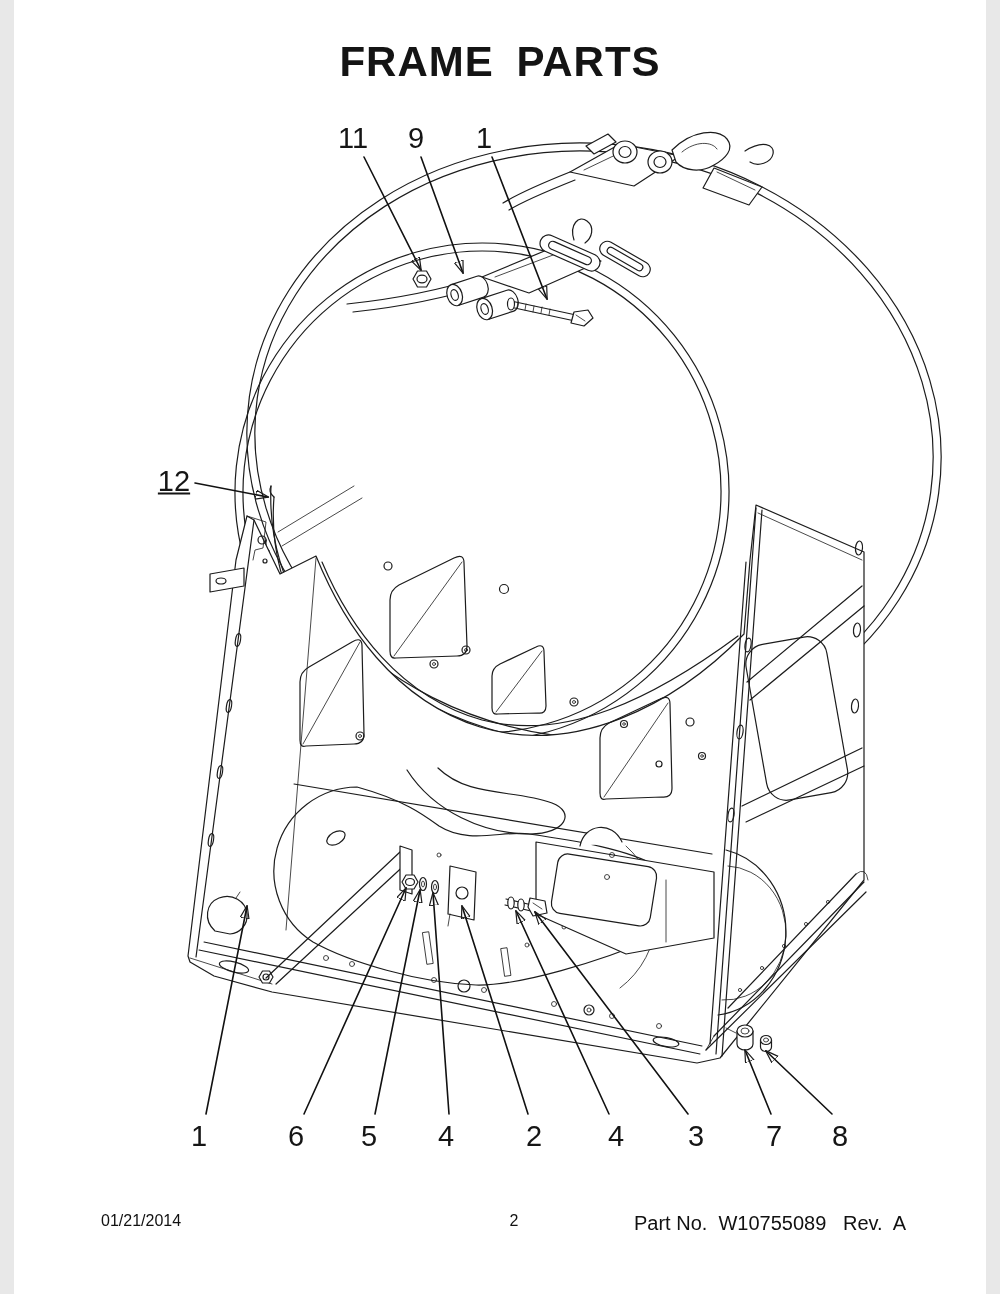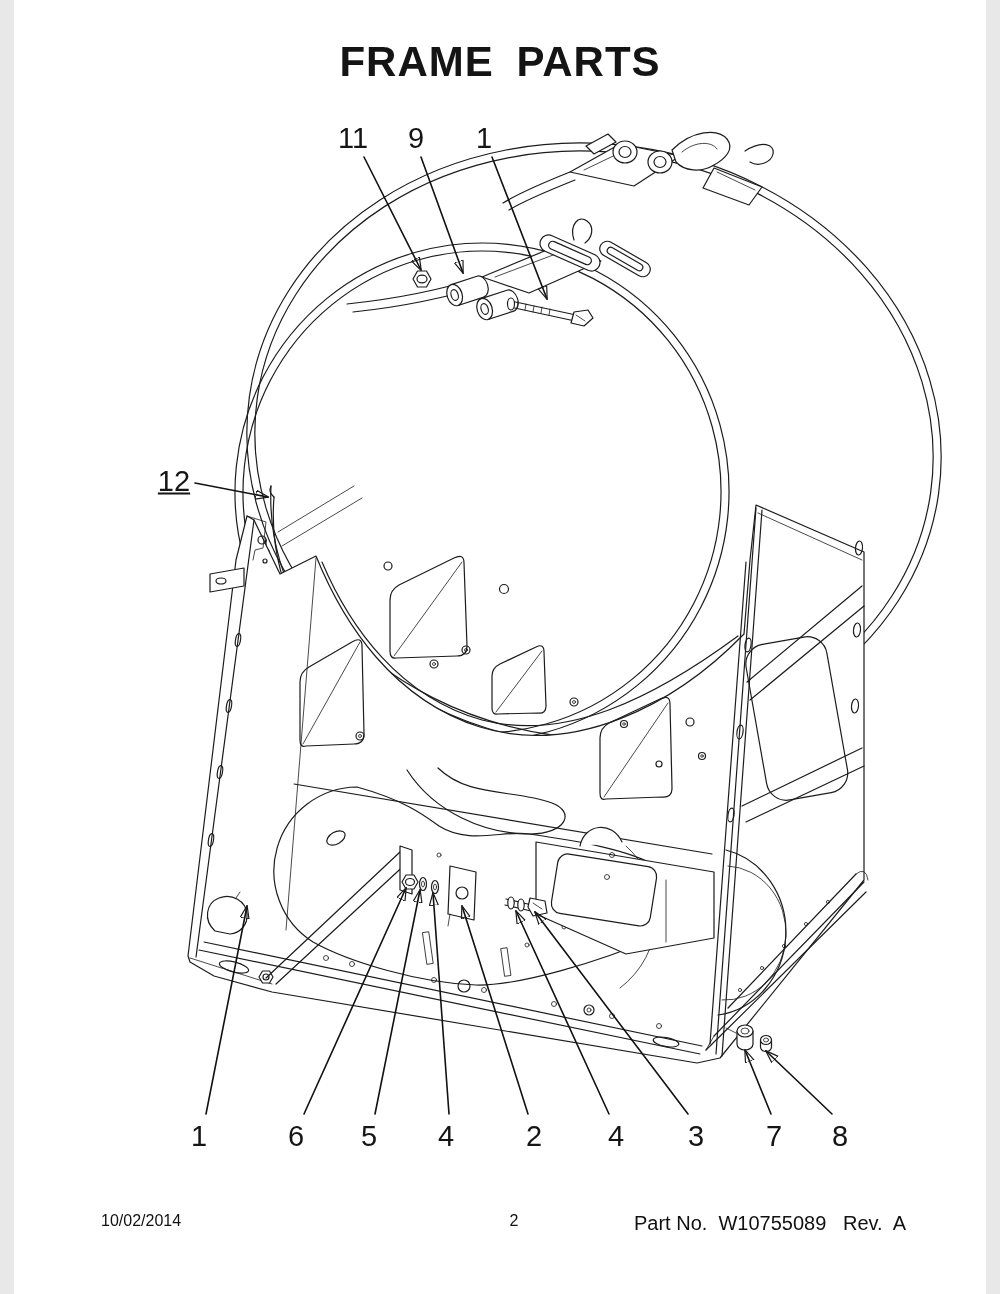--- a/index.html
+++ b/index.html
@@ -310,16 +310,16 @@
       <div class="callout" style="left: 282px; top: 1136px;">6</div>
       <div class="callout" style="left: 355px; top: 1136px;">5</div>
       <div class="callout" style="left: 432px; top: 1136px;">4</div>
       <div class="callout" style="left: 520px; top: 1136px;">2</div>
       <div class="callout" style="left: 602px; top: 1136px;">4</div>
       <div class="callout" style="left: 682px; top: 1136px;">3</div>
       <div class="callout" style="left: 760px; top: 1136px;">7</div>
       <div class="callout" style="left: 826px; top: 1136px;">8</div>
     </div>
 
-  <div id="footer-date">10/02/2014</div>
+  <div id="footer-date">01/21/2014</div>
   <div id="footer-page">2</div>
   <div id="footer-part">Part No.  W10755089   Rev.  A</div>
 </div>
 
 </body></html>

